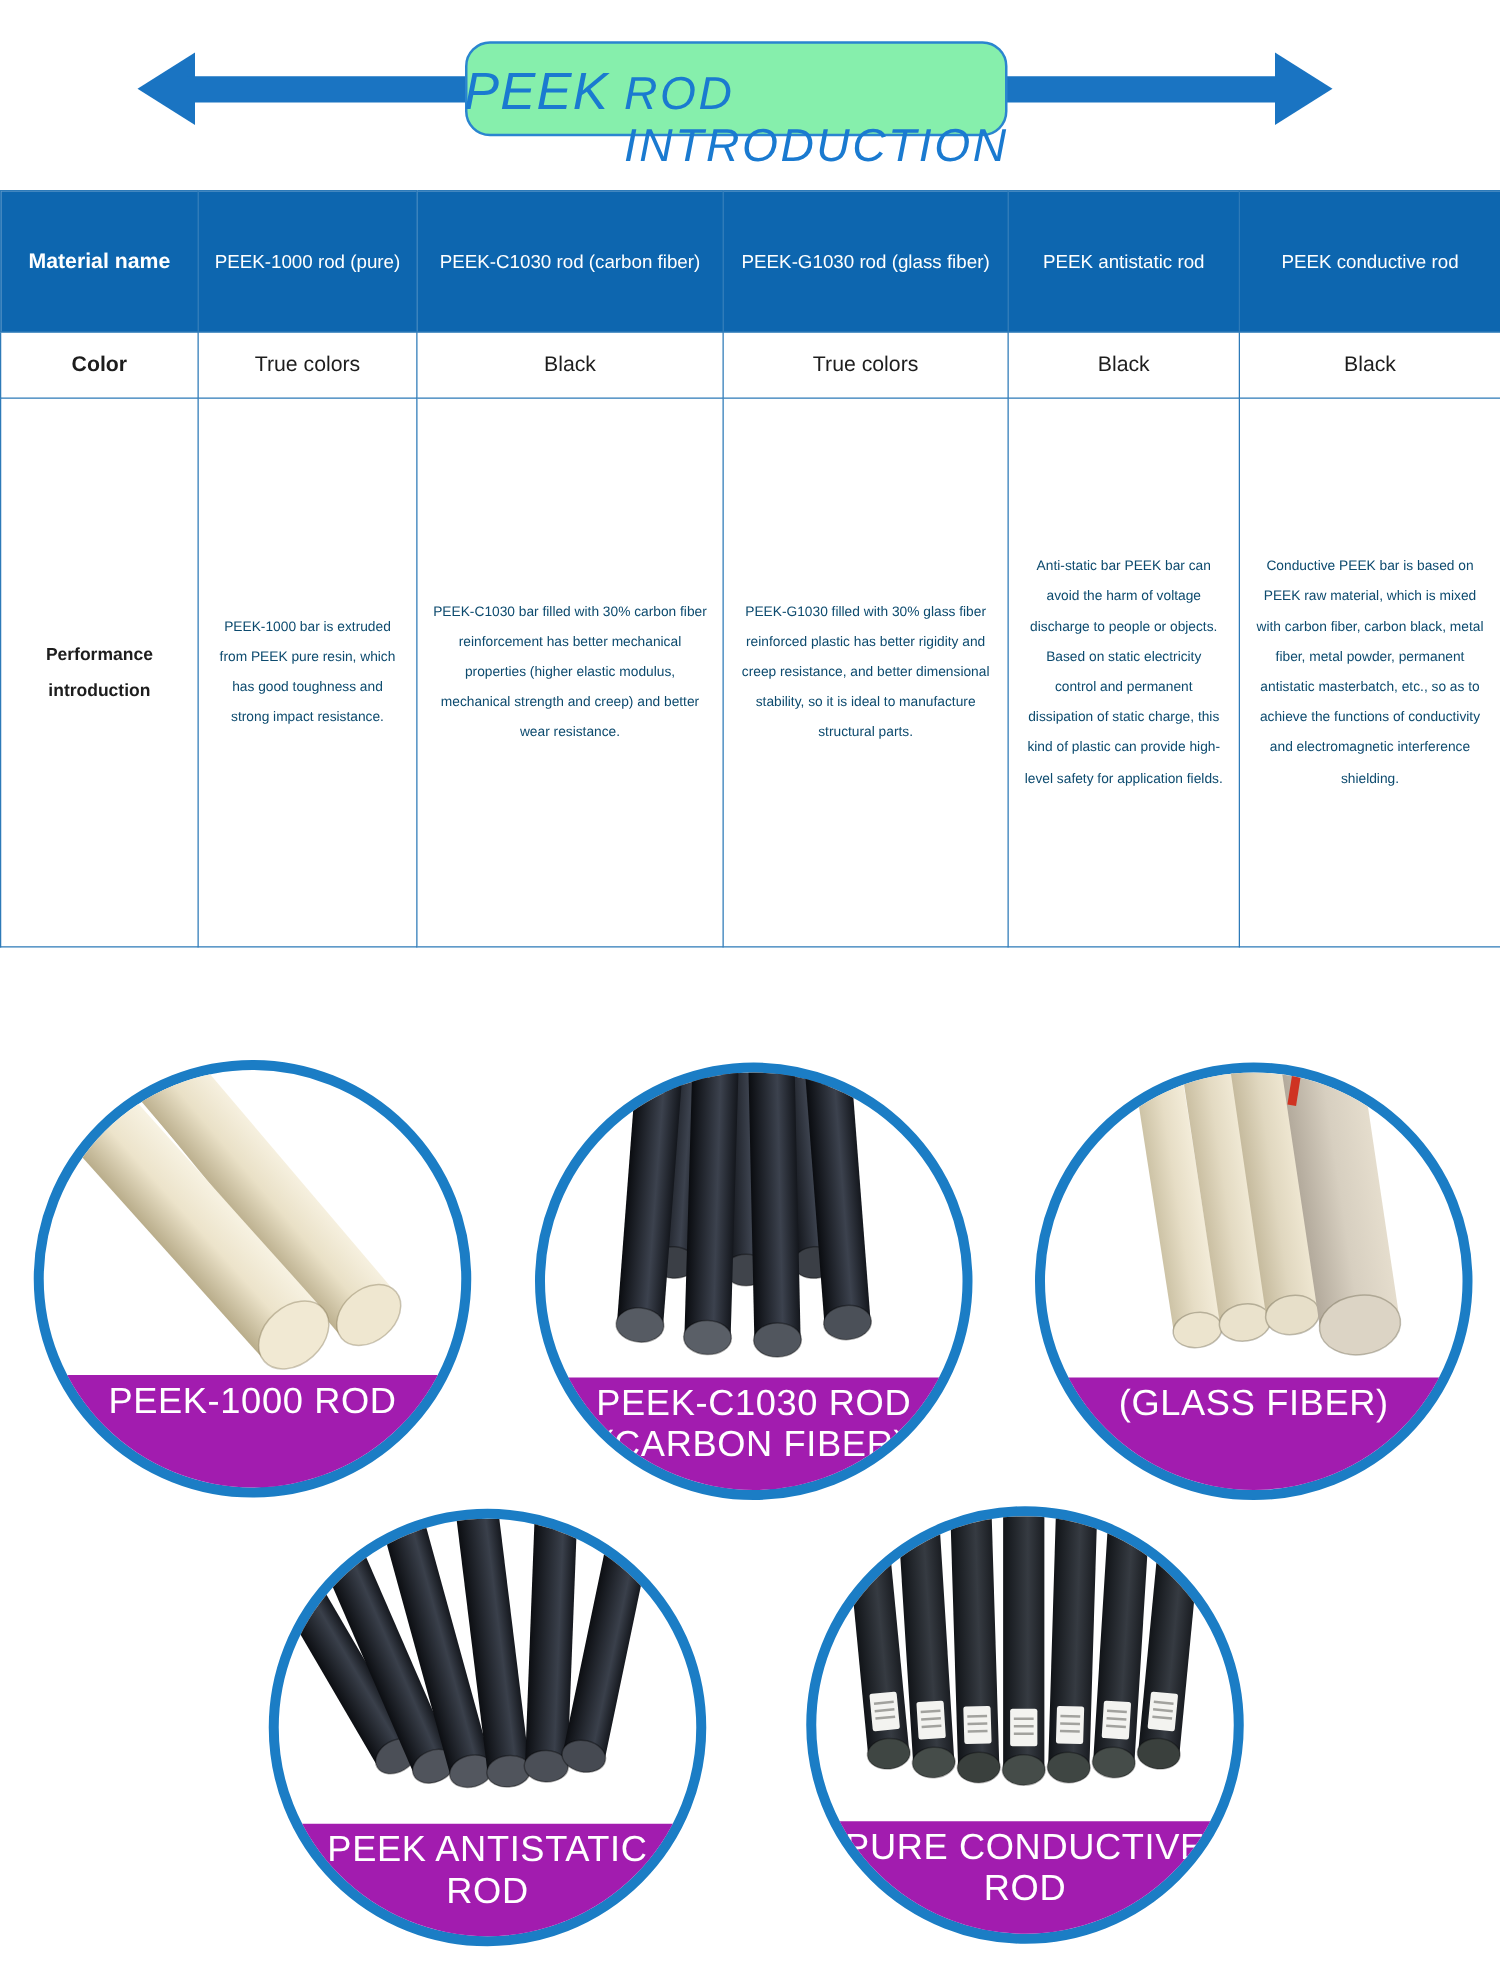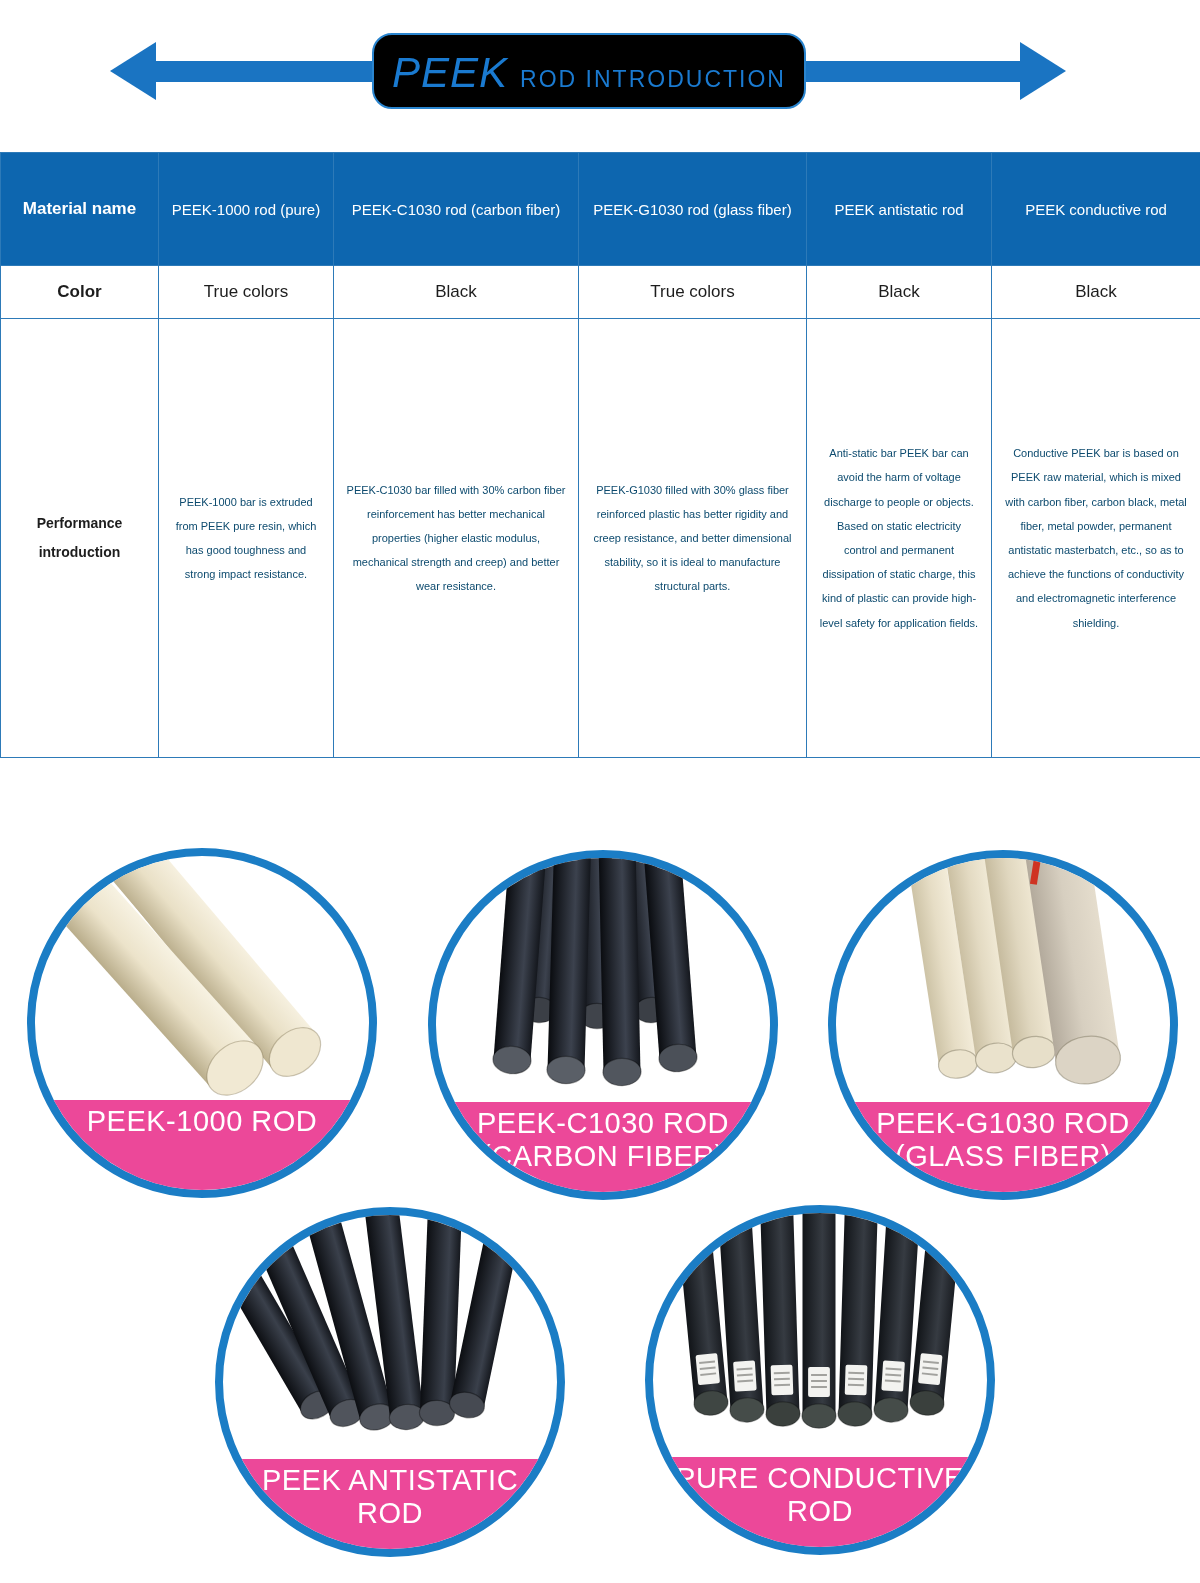--- a/index.html
+++ b/index.html
@@ -5,42 +5,42 @@
   html,body{margin:0;padding:0;background:#fff;}
   body{width:1200px;height:1583px;position:relative;font-family:"Liberation Sans","DejaVu Sans",sans-serif;}
 
   
   .banner{position:absolute;left:0;top:0;width:1200px;height:150px;}
   .arrow-bar{position:absolute;left:150px;top:61px;width:898px;height:21px;background:#1a74c2;}
   .arrow-head-left{position:absolute;left:110px;top:42px;width:0;height:0;
     border-top:29px solid transparent;border-bottom:29px solid transparent;border-right:46px solid #1a74c2;}
   .arrow-head-right{position:absolute;left:1020px;top:42px;width:0;height:0;
     border-top:29px solid transparent;border-bottom:29px solid transparent;border-left:46px solid #1a74c2;}
-  .title-box{position:absolute;left:372px;top:33px;width:434px;height:76px;background:#000000;
+  .title-box{position:absolute;left:372px;top:33px;width:434px;height:76px;background:#86efac;
     border:2px solid #2a85cf;border-radius:20px;display:flex;align-items:baseline;justify-content:center;
     gap:12px;z-index:2;box-sizing:border-box;padding-top:14px;}
   .title-peek{font-size:42px;font-style:italic;color:#1a7ad0;letter-spacing:1px;}
-  .title-rest{font-size:23px;color:#1a7ad0;letter-spacing:2px;}
+  .title-rest{font-size:37px;font-style:italic;color:#1a7ad0;letter-spacing:2px;}
 
   
   table.spec{position:absolute;left:0;top:152px;width:1200px;border-collapse:collapse;table-layout:fixed;}
   table.spec th,table.spec td{border:1.5px solid #2d7ab8;text-align:center;vertical-align:middle;
     padding:0 10px;box-sizing:border-box;}
   table.spec th{background:#0d66af;color:#fff;font-weight:400;font-size:15px;height:113px;}
   table.spec th.first{font-size:17px;font-weight:700;}
   tr.color-row td{height:53px;font-size:17px;color:#1d1d1d;}
   tr.color-row td.first{font-weight:700;}
   tr.perf-row td{height:439px;font-size:11px;line-height:2.2;color:#0c4a6e;padding:0 12px;}
   tr.perf-row td.first{font-size:14px;font-weight:700;line-height:2.1;color:#1d1d1d;}
 
   
   .circle{position:absolute;width:350px;height:350px;border-radius:50%;border:8px solid #1b7dc5;
     background:#fff;overflow:hidden;box-sizing:border-box;}
   .photo{position:absolute;left:0;top:0;width:334px;height:246px;display:block;}
-  .band{position:absolute;left:-2px;right:-2px;top:244px;bottom:-2px;background:#ec4899;
+  .band{position:absolute;left:-2px;right:-2px;top:244px;bottom:-2px;background:#a21caf;
     text-align:center;padding-top:5px;}
   .band span{display:block;color:#fff;font-size:29px;line-height:1.15;letter-spacing:0.5px;}
   .c1{left:27px;top:848px;}
   .c2{left:428px;top:850px;}
   .c3{left:828px;top:850px;}
   .c4{left:215px;top:1207px;}
   .c5{left:645px;top:1205px;}
 </style>
 </head>
 <body>
@@ -211,21 +211,20 @@
       <ellipse cx="0" cy="0" rx="19.6" ry="14.06" fill="#ece4ce" stroke="rgba(120,112,92,0.45)" stroke-width="1.2" transform="translate(122,206) rotate(-8.781162734385461)"></ellipse>
       <line x1="124" y1="-40" x2="160" y2="200" stroke="url(#rg2_1)" stroke-width="40"></line>
       <ellipse cx="0" cy="0" rx="20.6" ry="14.8" fill="#eae2cc" stroke="rgba(120,112,92,0.45)" stroke-width="1.2" transform="translate(160,200) rotate(-8.53076560994812)"></ellipse>
       <line x1="164" y1="-40" x2="198" y2="194" stroke="url(#rg2_2)" stroke-width="42"></line>
       <ellipse cx="0" cy="0" rx="21.6" ry="15.54" fill="#e7dfc9" stroke="rgba(120,112,92,0.45)" stroke-width="1.2" transform="translate(198,194) rotate(-8.267173335510634)"></ellipse>
       <line x1="216" y1="-40" x2="252" y2="202" stroke="url(#rg2_3)" stroke-width="64"></line>
       <ellipse cx="0" cy="0" rx="32.6" ry="23.68" fill="#dcd4c5" stroke="rgba(120,112,92,0.45)" stroke-width="1.2" transform="translate(252,202) rotate(-8.461288142571362)"></ellipse>
       <rect x="198" y="0" width="7" height="26" fill="#cf3322" transform="rotate(9 198 0)"></rect>
     </svg>
   <div class="band">
-    <span>PEEK-G1030 ROD</span>
     <span>(GLASS FIBER)</span>
   </div>
 </div>
 
 <div class="circle c4">
   <svg class="photo" viewBox="0 0 334 246">
       <defs>
         <linearGradient id="rg3_0" gradientUnits="userSpaceOnUse" x1="108.67998002369995" y1="181.42689166615924" x2="79.32001997630005" y2="198.57310833384076">
           <stop offset="0" stop-color="#15181e"></stop>
           <stop offset="0.32" stop-color="#3a404b"></stop>

